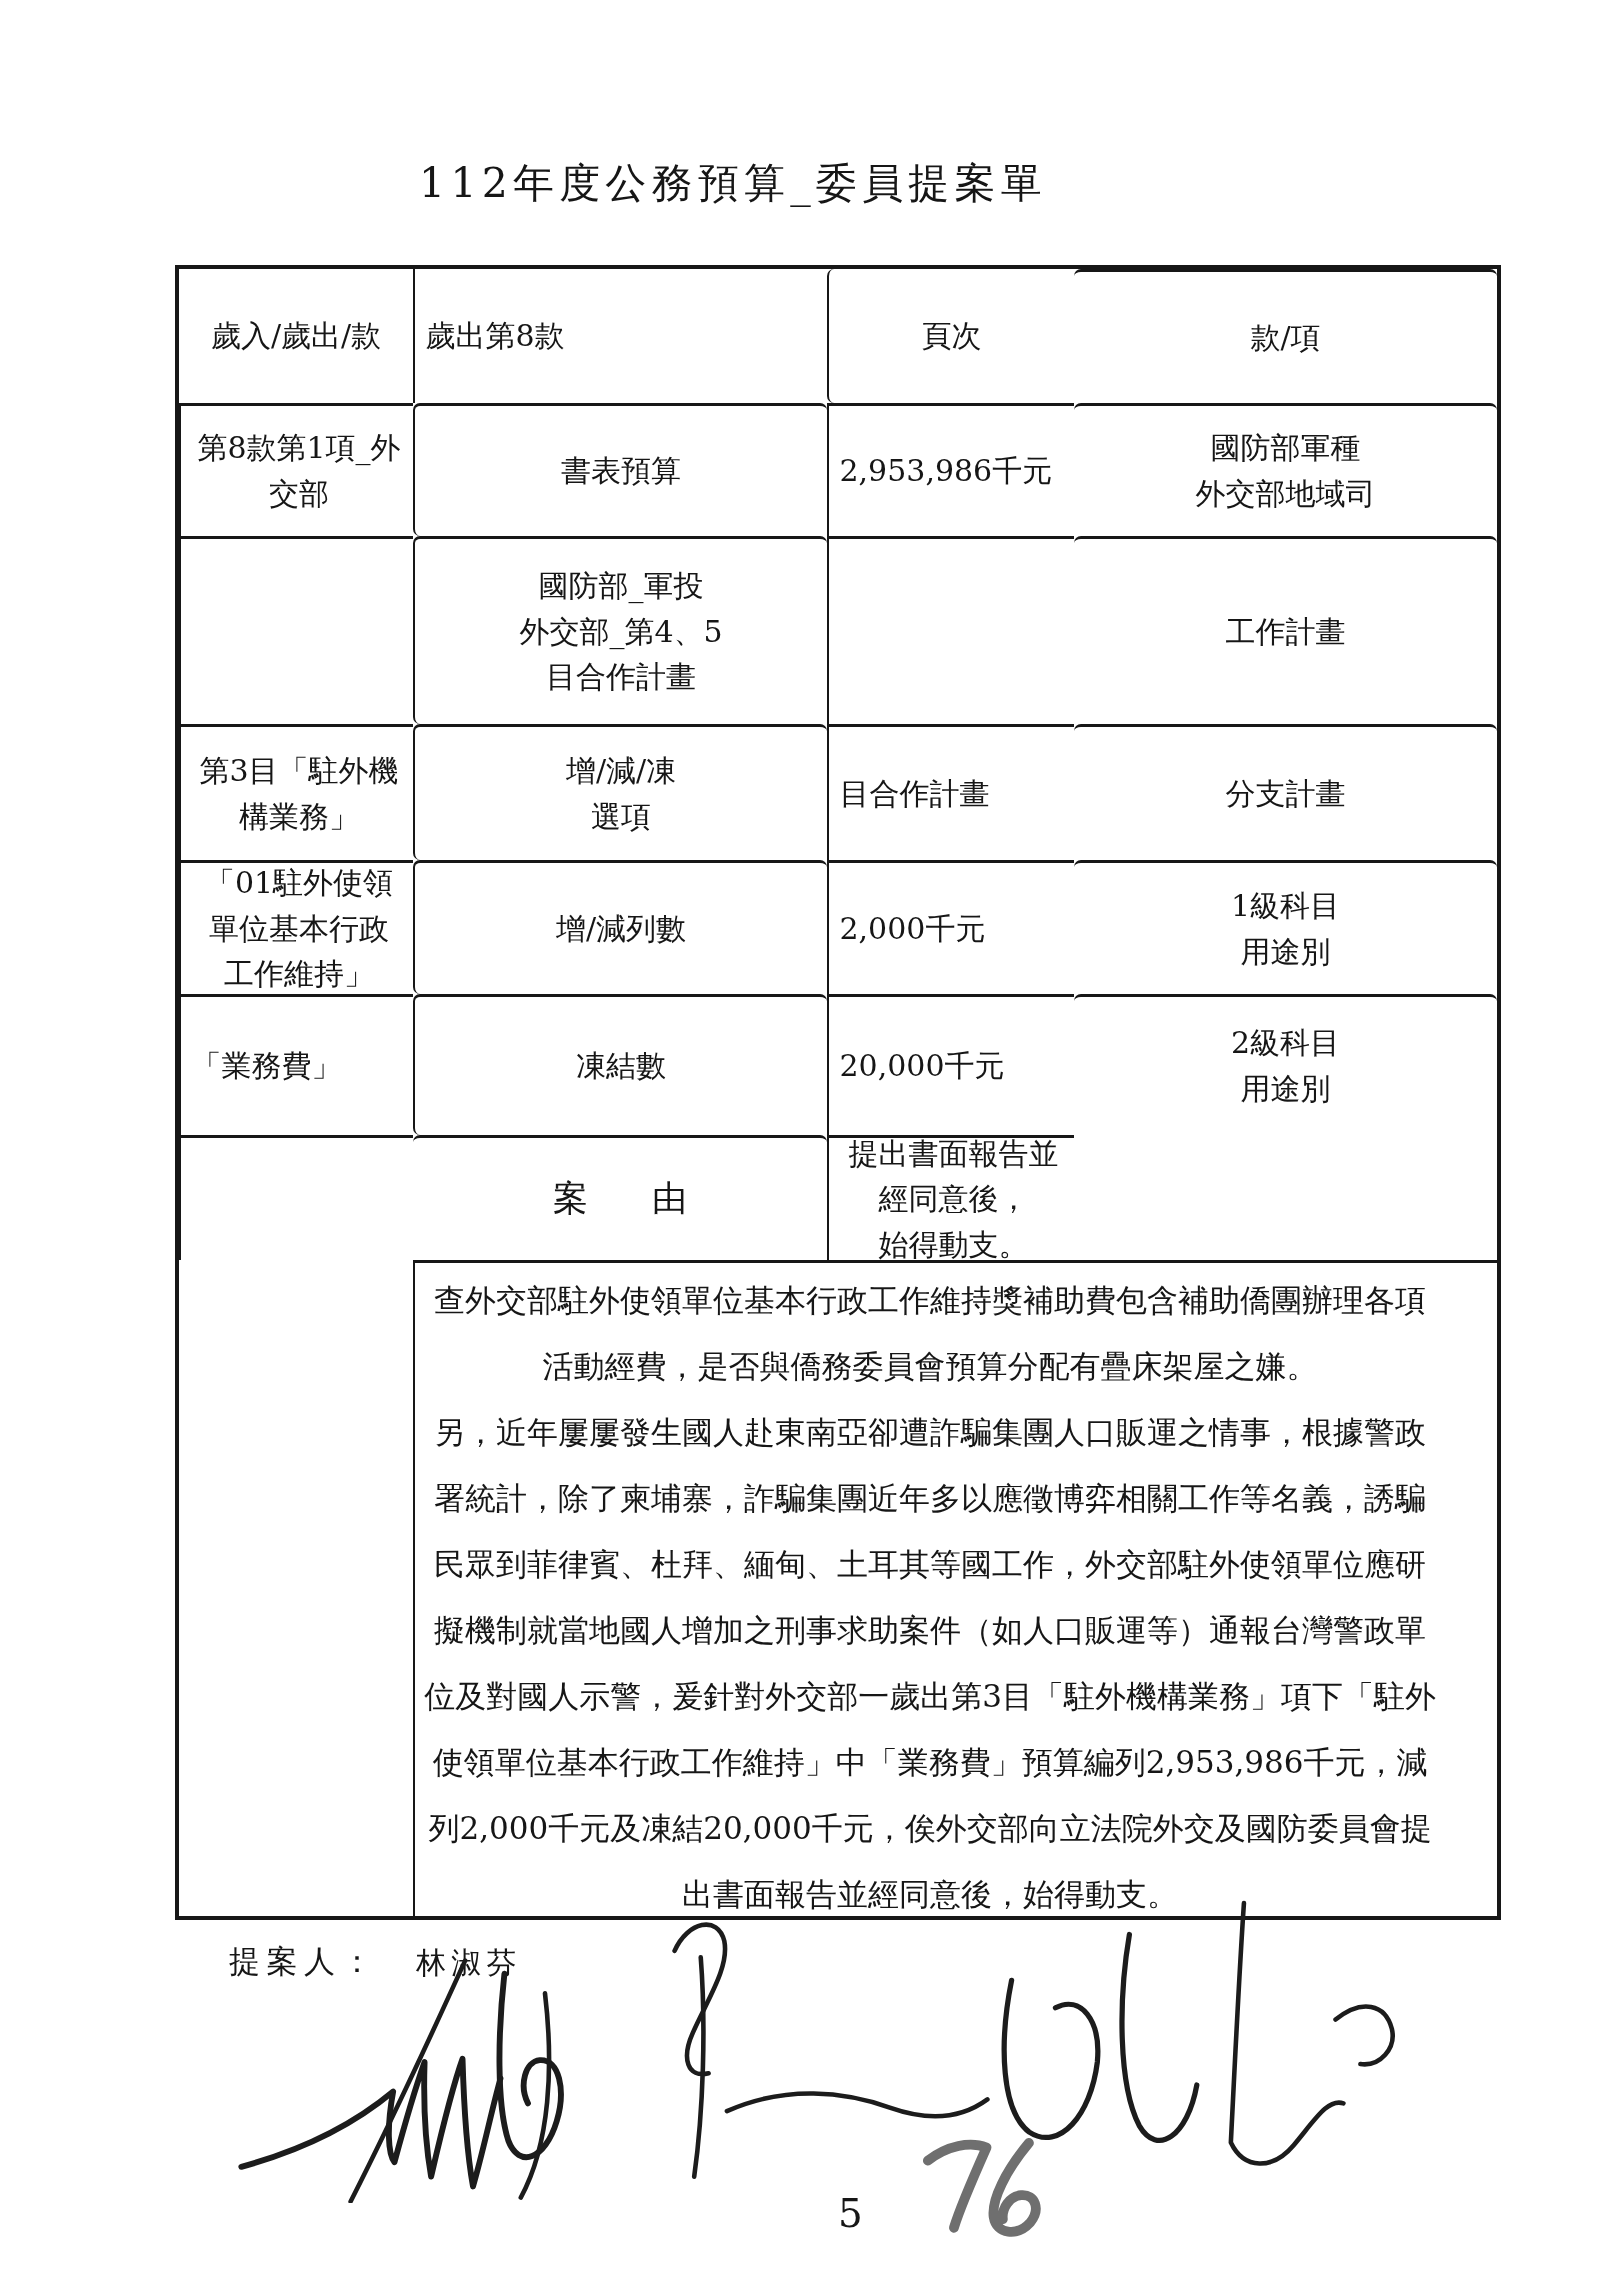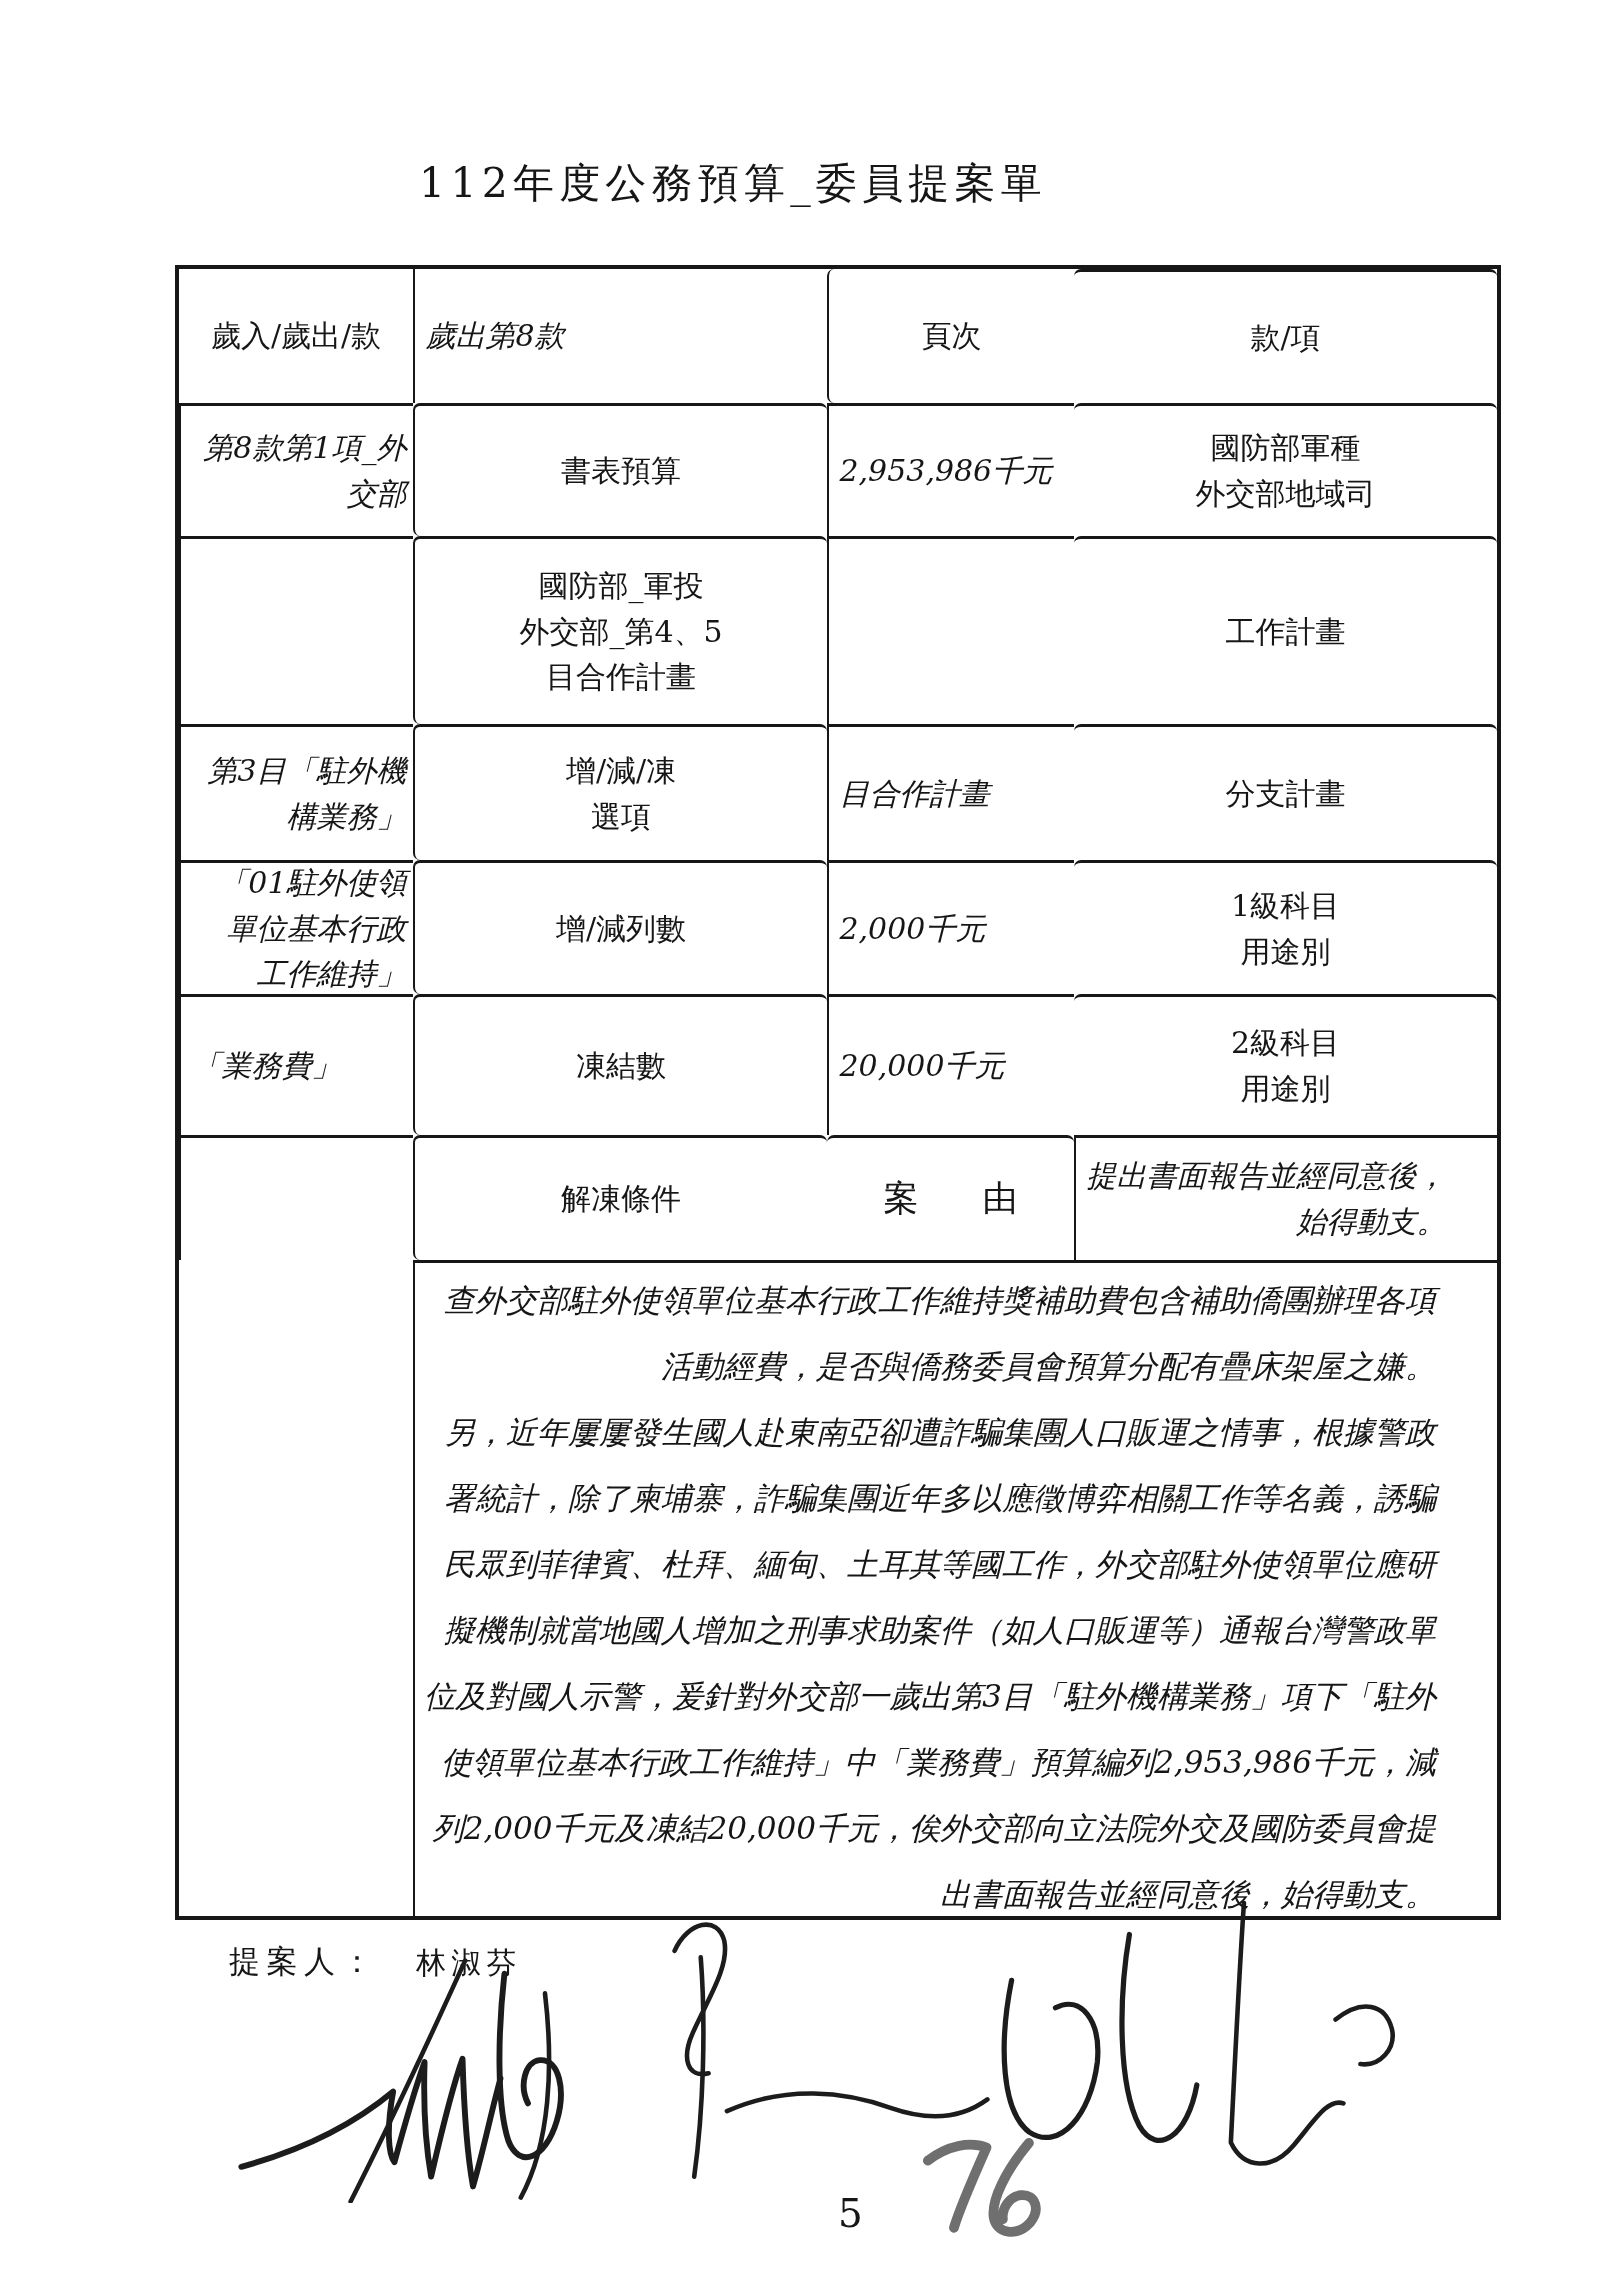--- a/index.html
+++ b/index.html
@@ -30,21 +30,21 @@
   .cell{
     box-sizing:border-box;
     display:flex;align-items:center;
     font-size:30px;line-height:1.52;
     white-space:pre-line;
     overflow:hidden;
   }
   .cell.bl{border-left:2.6px solid #171717;}
   .cell.bt{border-top:3.9px solid #171717;}
   .lab{justify-content:center;text-align:center;padding:0 3.9px;border-radius:7px;}
-  .val{justify-content:flex-start;text-align:right;padding:0 6.5px 0 10.5px;font-style:italic;}
+  .val{justify-content:flex-start;text-align:center;padding:0 6.5px 0 10.5px;}
   .case-label-cell{font-size:35px;letter-spacing:14.4px;padding-left:18.3px;}
   .case-text-cell{
     grid-column:2/5;
     align-items:flex-start;
     line-height:66px;
     font-size:31px;
     padding:3.9px 18.3px 0 9.2px;
   }
   .proposer-label{position:absolute;left:229px;top:1941px;font-size:31px;letter-spacing:6.5px;white-space:nowrap;}
   .proposer-name{position:absolute;left:416px;top:1943px;font-size:30px;letter-spacing:5.2px;white-space:nowrap;}
@@ -92,21 +92,20 @@
 
     <div class="cell lab bt">1級科目
 用途別</div>
     <div class="cell val bl bt">「業務費」</div>
     <div class="cell lab bl bt">凍結數</div>
     <div class="cell val bl bt">20,000千元</div>
 
     <div class="cell lab bt">2級科目
 用途別</div>
     <div class="cell val bl bt"></div>
-    <div class="cell lab bl bt">解凍條件</div>
     <div class="cell lab bt case-label-cell">案　由</div>
 
     <div class="cell val bl bt">提出書面報告並經同意後，
 始得動支。</div>
     <div class="cell val bl bt case-text-cell">查外交部駐外使領單位基本行政工作維持獎補助費包含補助僑團辦理各項
 活動經費，是否與僑務委員會預算分配有疊床架屋之嫌。
 另，近年屢屢發生國人赴東南亞卻遭詐騙集團人口販運之情事，根據警政
 署統計，除了柬埔寨，詐騙集團近年多以應徵博弈相關工作等名義，誘騙
 民眾到菲律賓、杜拜、緬甸、土耳其等國工作，外交部駐外使領單位應研
 擬機制就當地國人增加之刑事求助案件（如人口販運等）通報台灣警政單

